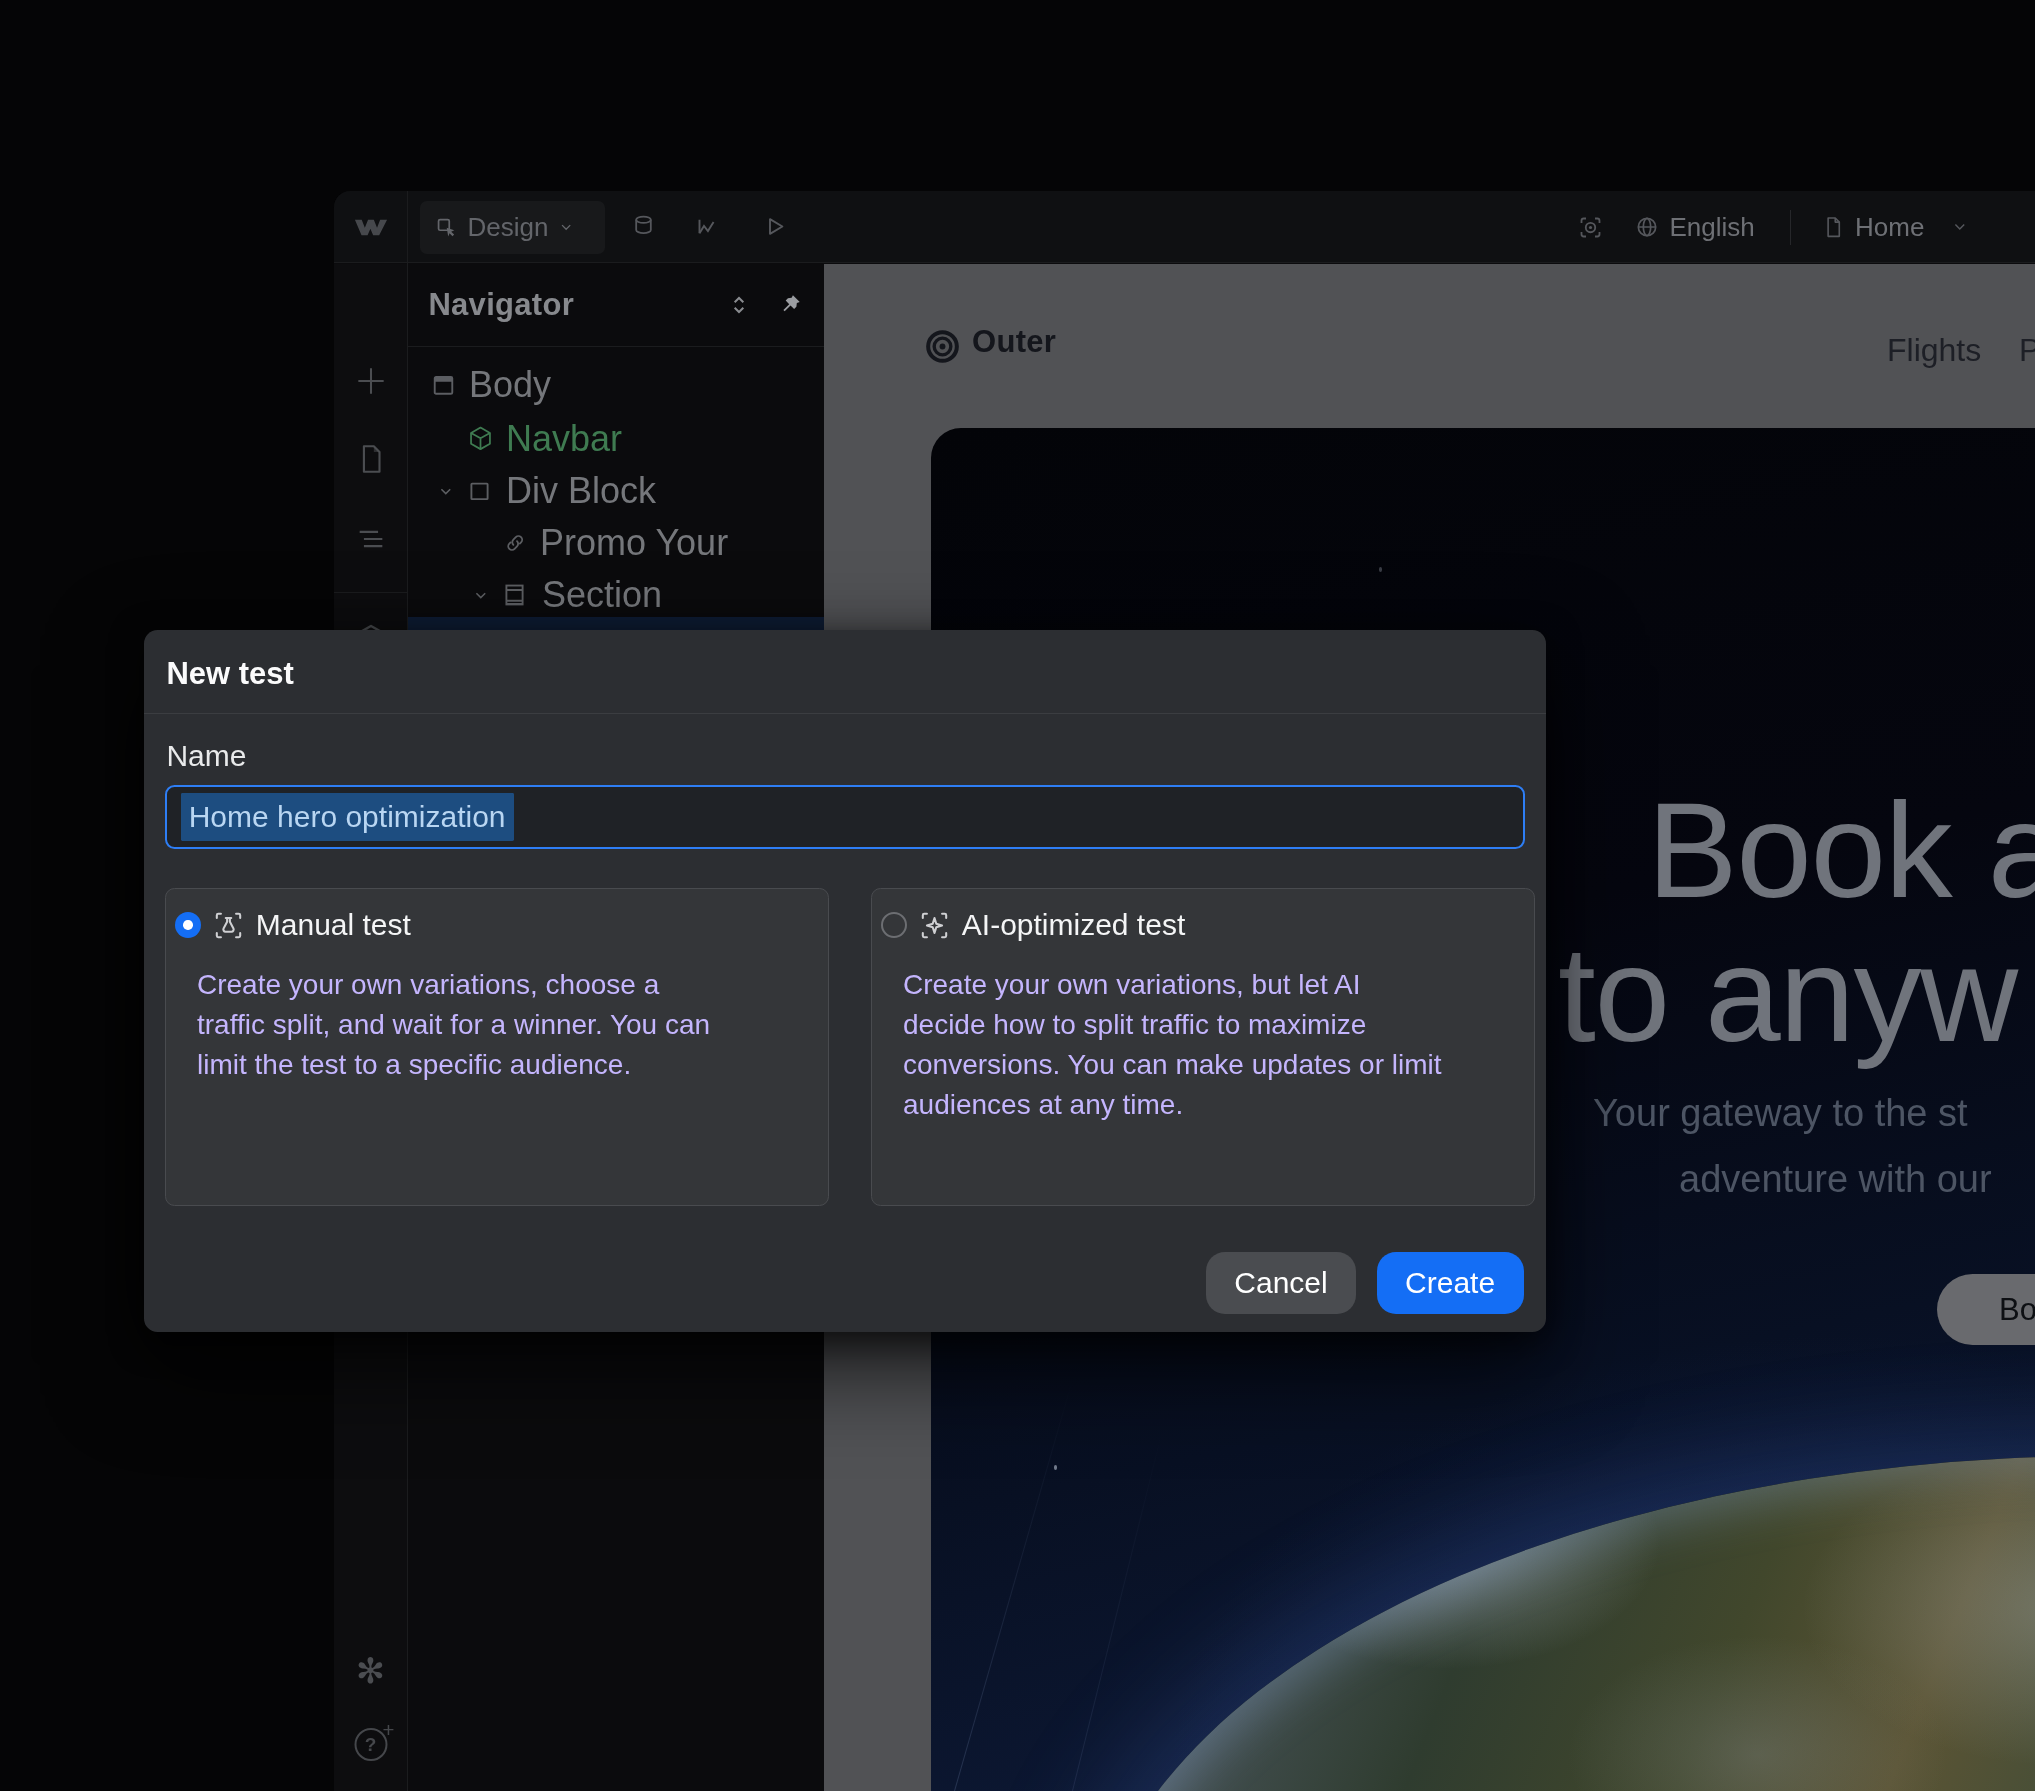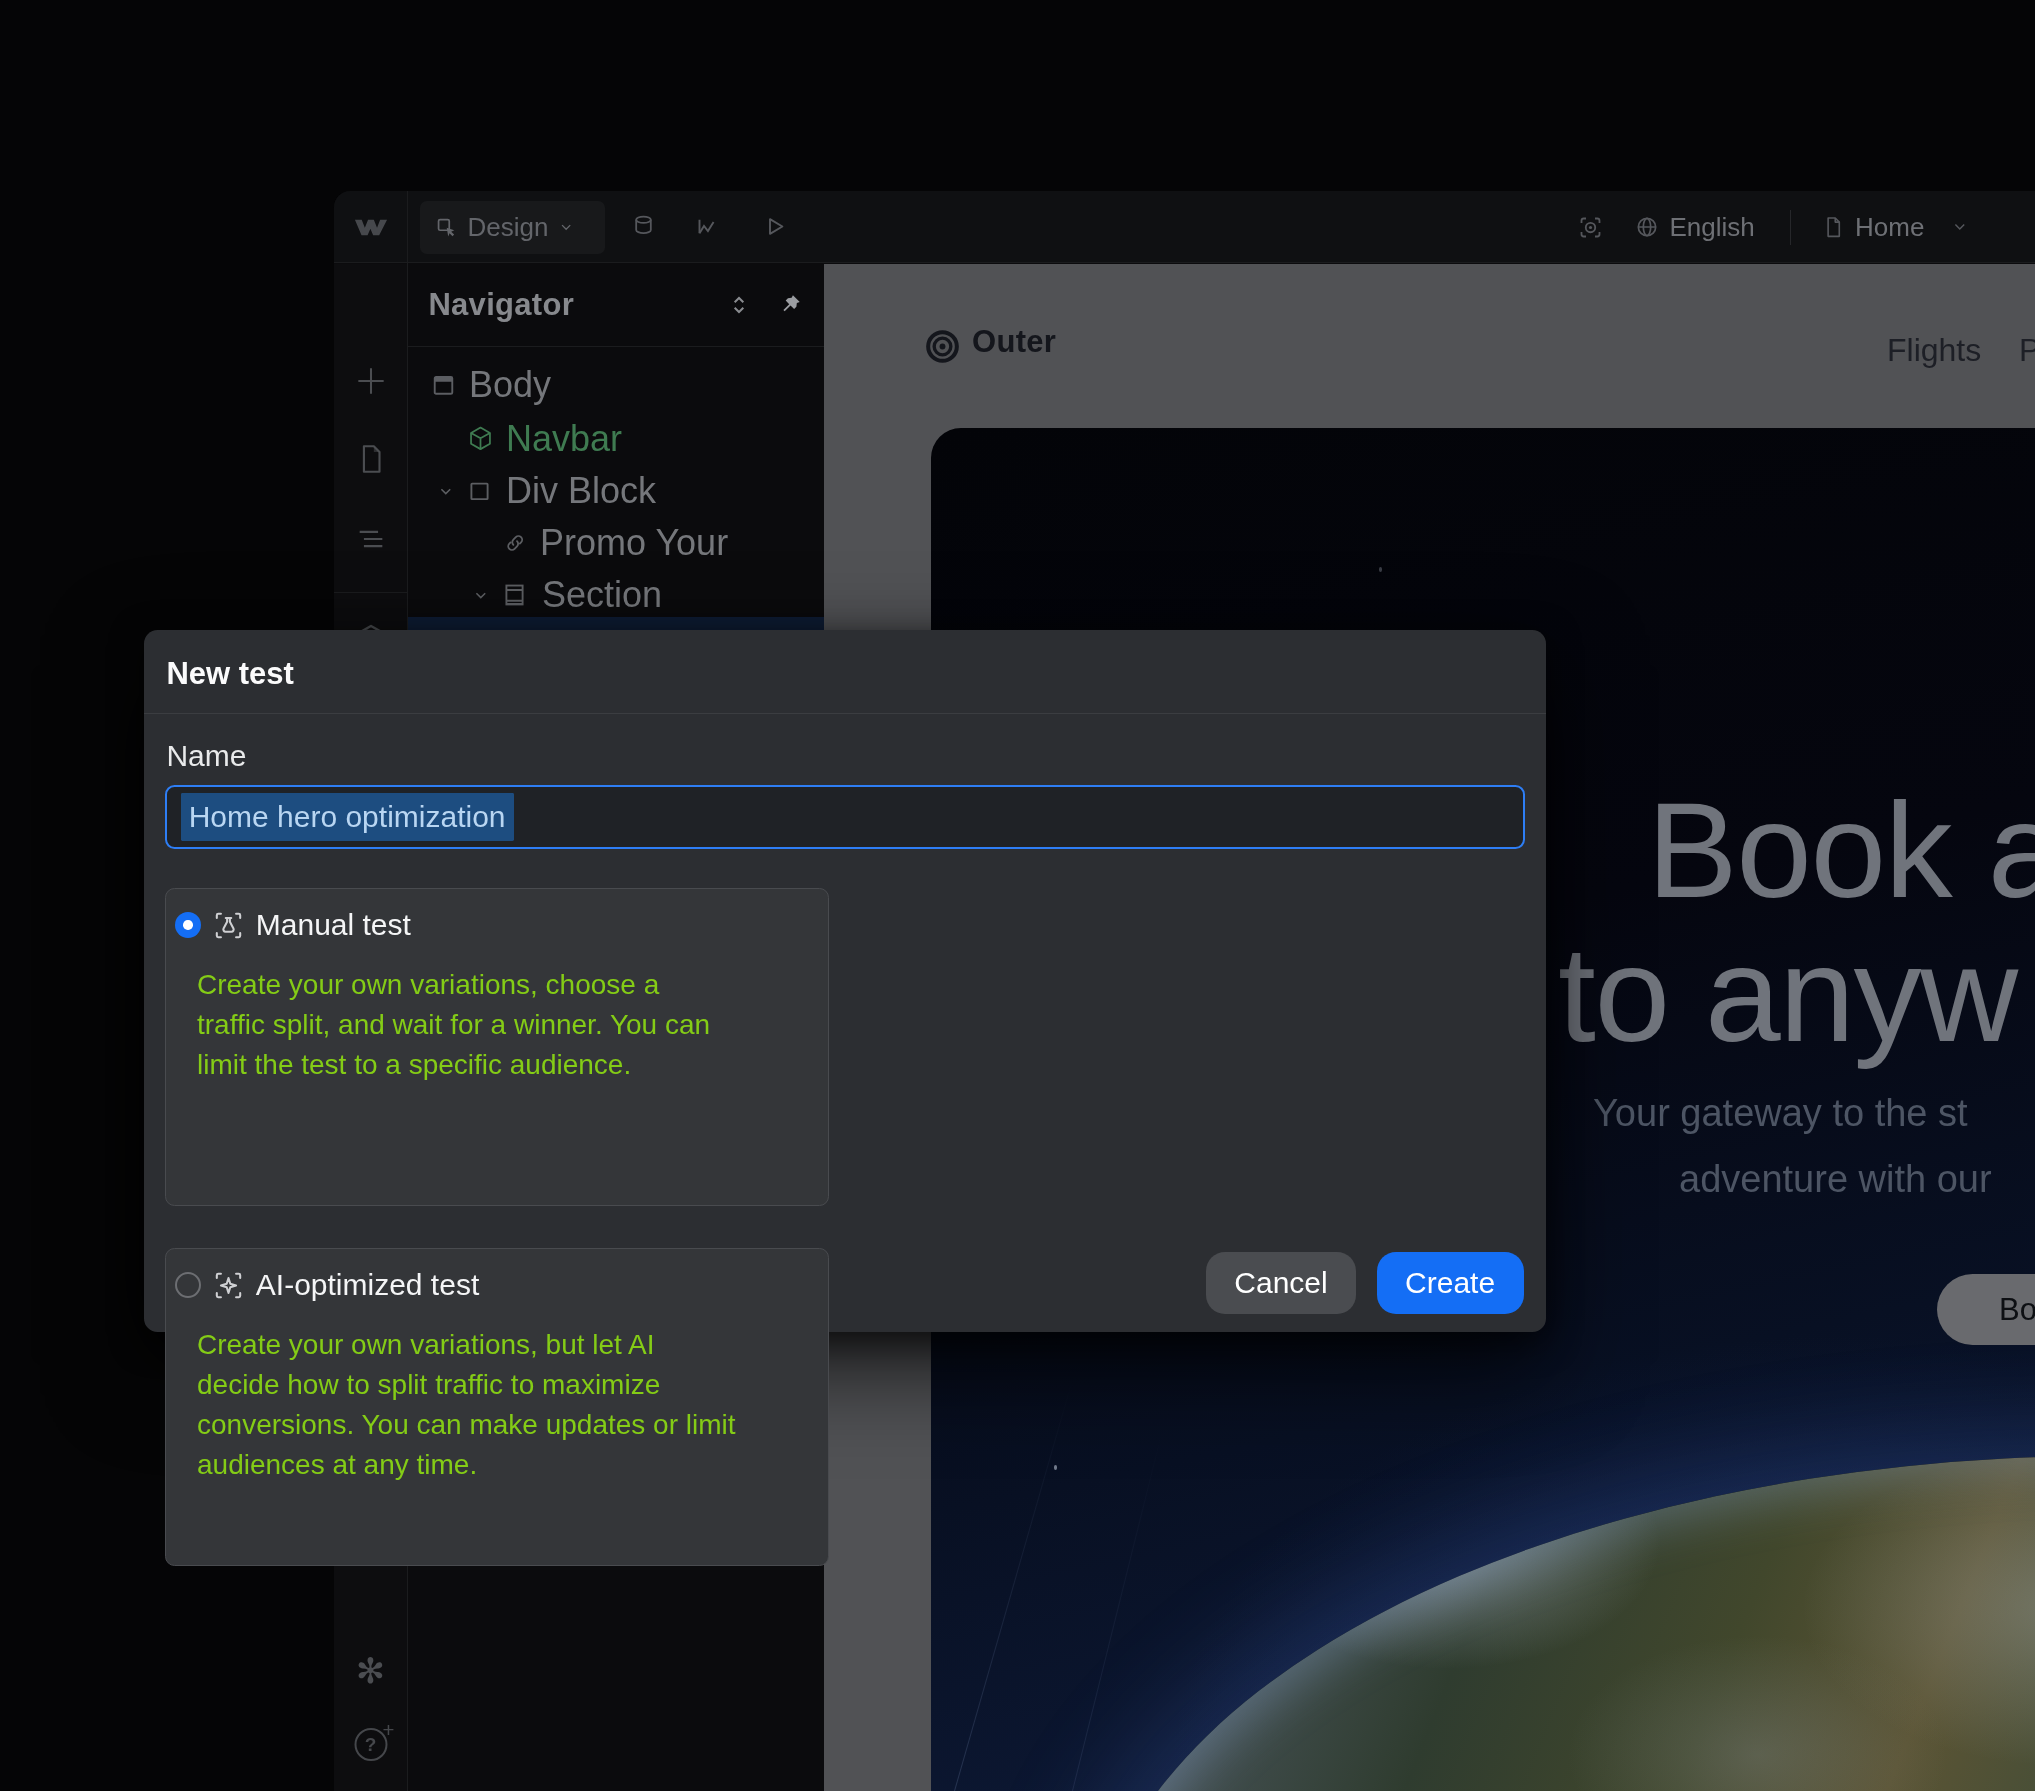--- a/index.html
+++ b/index.html
@@ -63,31 +63,31 @@
          box-shadow:-27px -27px 95px rgba(80,120,210,.20), inset 9.5px 13.6px 47px rgba(150,180,230,.30);}
   
   .modal{position:absolute;left:144px;top:630px;width:1402px;height:702px;background:#2c2e32;border-radius:13.6px;
          box-shadow:0 34px 95px rgba(0,0,0,.75),0 8.1px 33px rgba(0,0,0,.55);z-index:50;color:#fff;}
   .m-header{position:absolute;left:0;top:0;right:0;height:84px;border-bottom:1.4px solid #3b3d41;}
   .m-title{position:absolute;left:22.4px;top:26px;font-size:31px;font-weight:700;color:#fbfbfc;}
   .m-name-lbl{position:absolute;left:22.4px;top:109px;font-size:30px;color:#e9eaeb;}
   .m-input{position:absolute;left:21px;top:155px;width:1360px;height:64px;border:2.7px solid #2e7ef5;border-radius:9.5px;
            background:#1f2226;display:flex;align-items:center;padding-left:13.6px;}
   .m-sel{background:#1d4d80;color:#b9d6f2;font-size:30px;padding:6.8px 8.1px;border-radius:1.4px;}
-  .cards{position:absolute;left:21px;top:258px;display:flex;gap:42px;flex-direction:column;}
+  .cards{position:absolute;left:21px;top:258px;display:flex;gap:42px;}
   .card{width:664px;height:318px;background:#343639;border:1.4px solid #494b4f;border-radius:9.5px;position:relative;}
   .card-head{position:absolute;left:8.8px;top:19px;display:flex;align-items:center;gap:11px;}
   .radio{width:26px;height:26px;border-radius:50%;flex:0 0 auto;}
   .radio.on{background:#146EF5;display:flex;align-items:center;justify-content:center;}
   .radio.on::after{content:"";width:9.5px;height:9.5px;border-radius:50%;background:#fff;}
   .radio.off{border:2px solid #6c6e72;background:transparent;}
   .card-ic{width:33px;height:33px;color:#cfd0d3;flex:0 0 auto;}
   .card-title{font-size:30px;font-weight:500;color:#f4f5f6;}
   .card-desc{position:absolute;left:31px;top:76px;right:20.4px;}
-  .card-desc div{white-space:nowrap;font-size:28px;line-height:40px;color:#84cc16;}
+  .card-desc div{white-space:nowrap;font-size:28px;line-height:40px;color:#c4b5fd;}
   .m-footer{position:absolute;left:0;right:0;bottom:17.6px;display:flex;justify-content:flex-end;gap:20.4px;padding-right:22.4px;}
   .btn{height:62px;border-radius:19px;display:flex;align-items:center;justify-content:center;font-size:30px;color:#fff;padding:0 28.5px;}
   .btn.cancel{background:#4a4c50;}
   .btn.create{background:#146EF5;}
   svg{display:block;}
 </style>
 </head>
 <body>
 
 <div class="screen">

